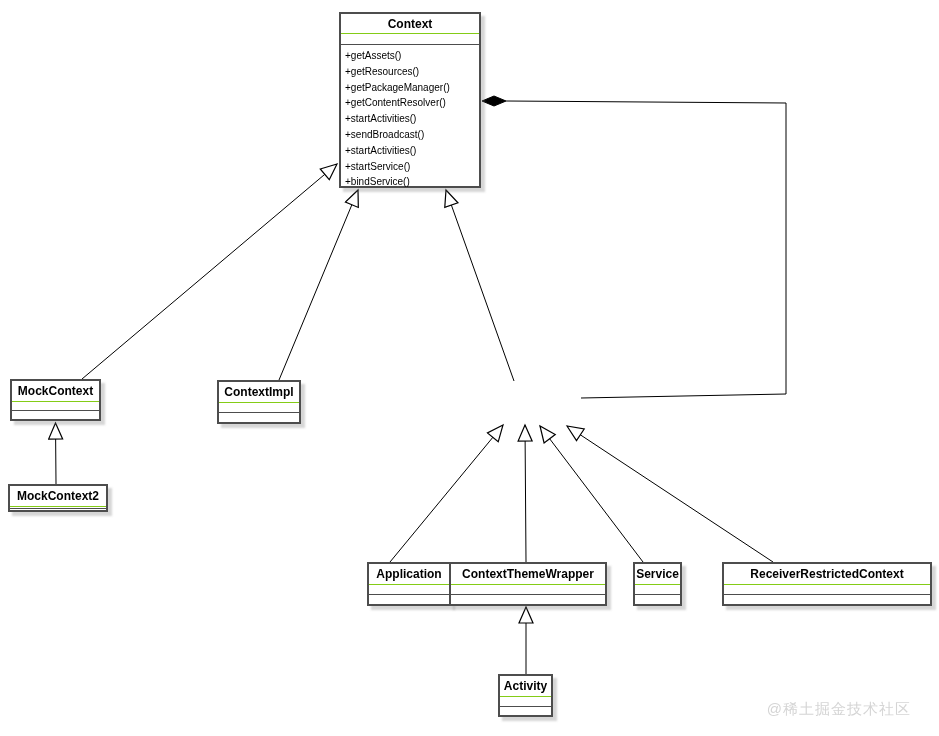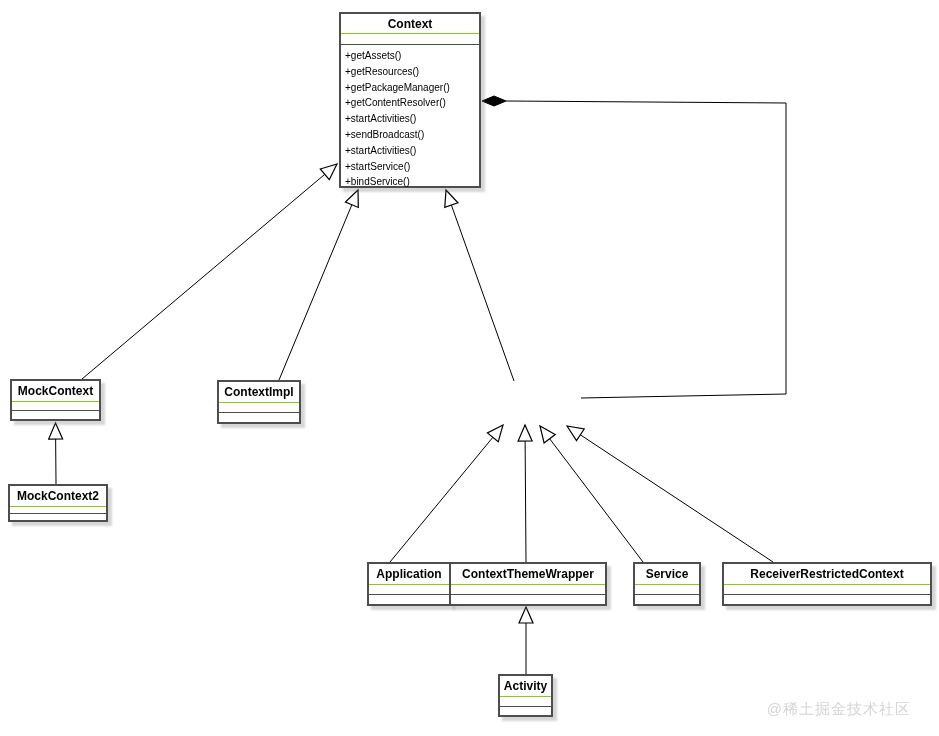--- a/index.html
+++ b/index.html
@@ -112,21 +112,21 @@
       <div>+bindService()</div>
     </div>
   </div>
 
   <div class="uml-box" style="left:10px; top:379px; width:91px; height:42px;">
     <div class="uml-title">MockContext</div>
     <div class="uml-compartment"></div>
     <div class="uml-compartment"></div>
   </div>
 
-  <div class="uml-box" style="left:8px; top:484px; width:100px; height:38px;">
+  <div class="uml-box" style="left:8px; top:484px; width:100px; height:28px;">
     <div class="uml-title">MockContext2</div>
     <div class="uml-compartment"></div>
     <div class="uml-compartment"></div>
   </div>
 
   <div class="uml-box" style="left:217px; top:380px; width:84px; height:44px;">
     <div class="uml-title">ContextImpl</div>
     <div class="uml-compartment"></div>
     <div class="uml-compartment"></div>
   </div>
@@ -137,21 +137,21 @@
     <div class="uml-compartment"></div>
     <div class="uml-compartment"></div>
   </div>
 
   <div class="uml-box" style="left:449px; top:562px; width:158px; height:44px;">
     <div class="uml-title">ContextThemeWrapper</div>
     <div class="uml-compartment"></div>
     <div class="uml-compartment"></div>
   </div>
 
-  <div class="uml-box" style="left:633px; top:562px; width:68px; height:44px;">
+  <div class="uml-box" style="left:633px; top:562px; width:49px; height:44px;">
     <div class="uml-title">Service</div>
     <div class="uml-compartment"></div>
     <div class="uml-compartment"></div>
   </div>
 
   <div class="uml-box" style="left:722px; top:562px; width:210px; height:44px;">
     <div class="uml-title">ReceiverRestrictedContext</div>
     <div class="uml-compartment"></div>
     <div class="uml-compartment"></div>
   </div>

